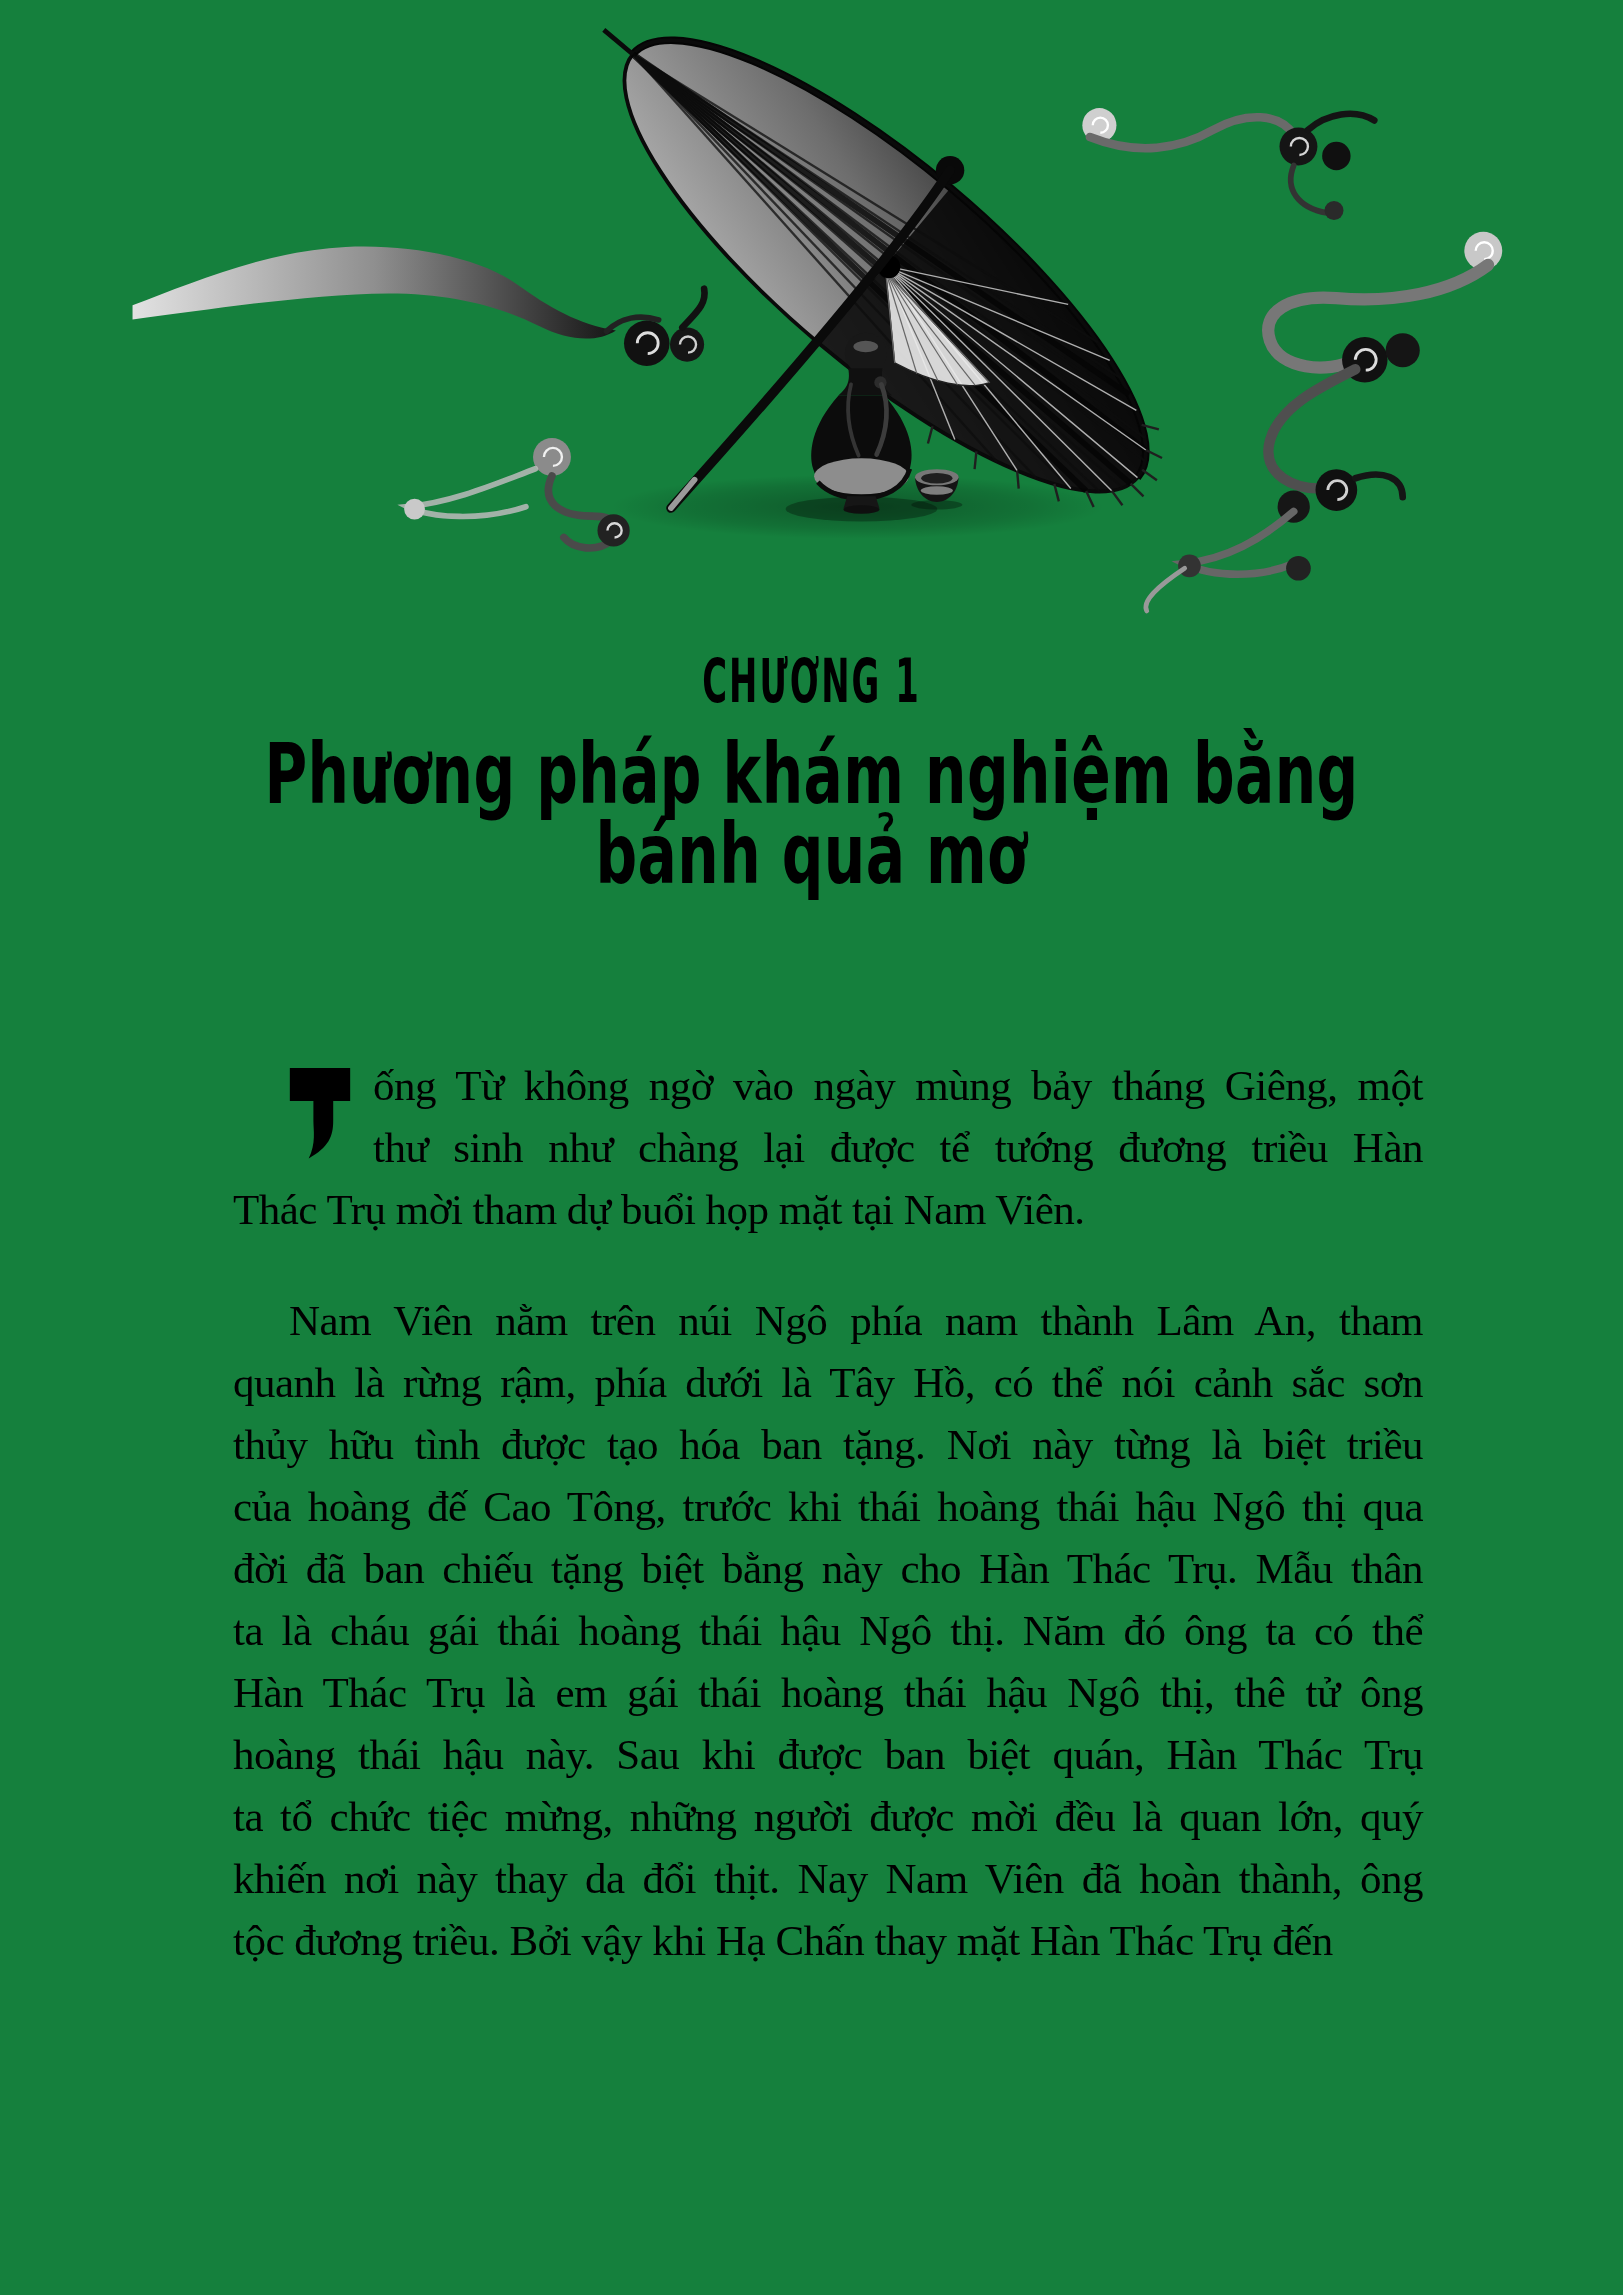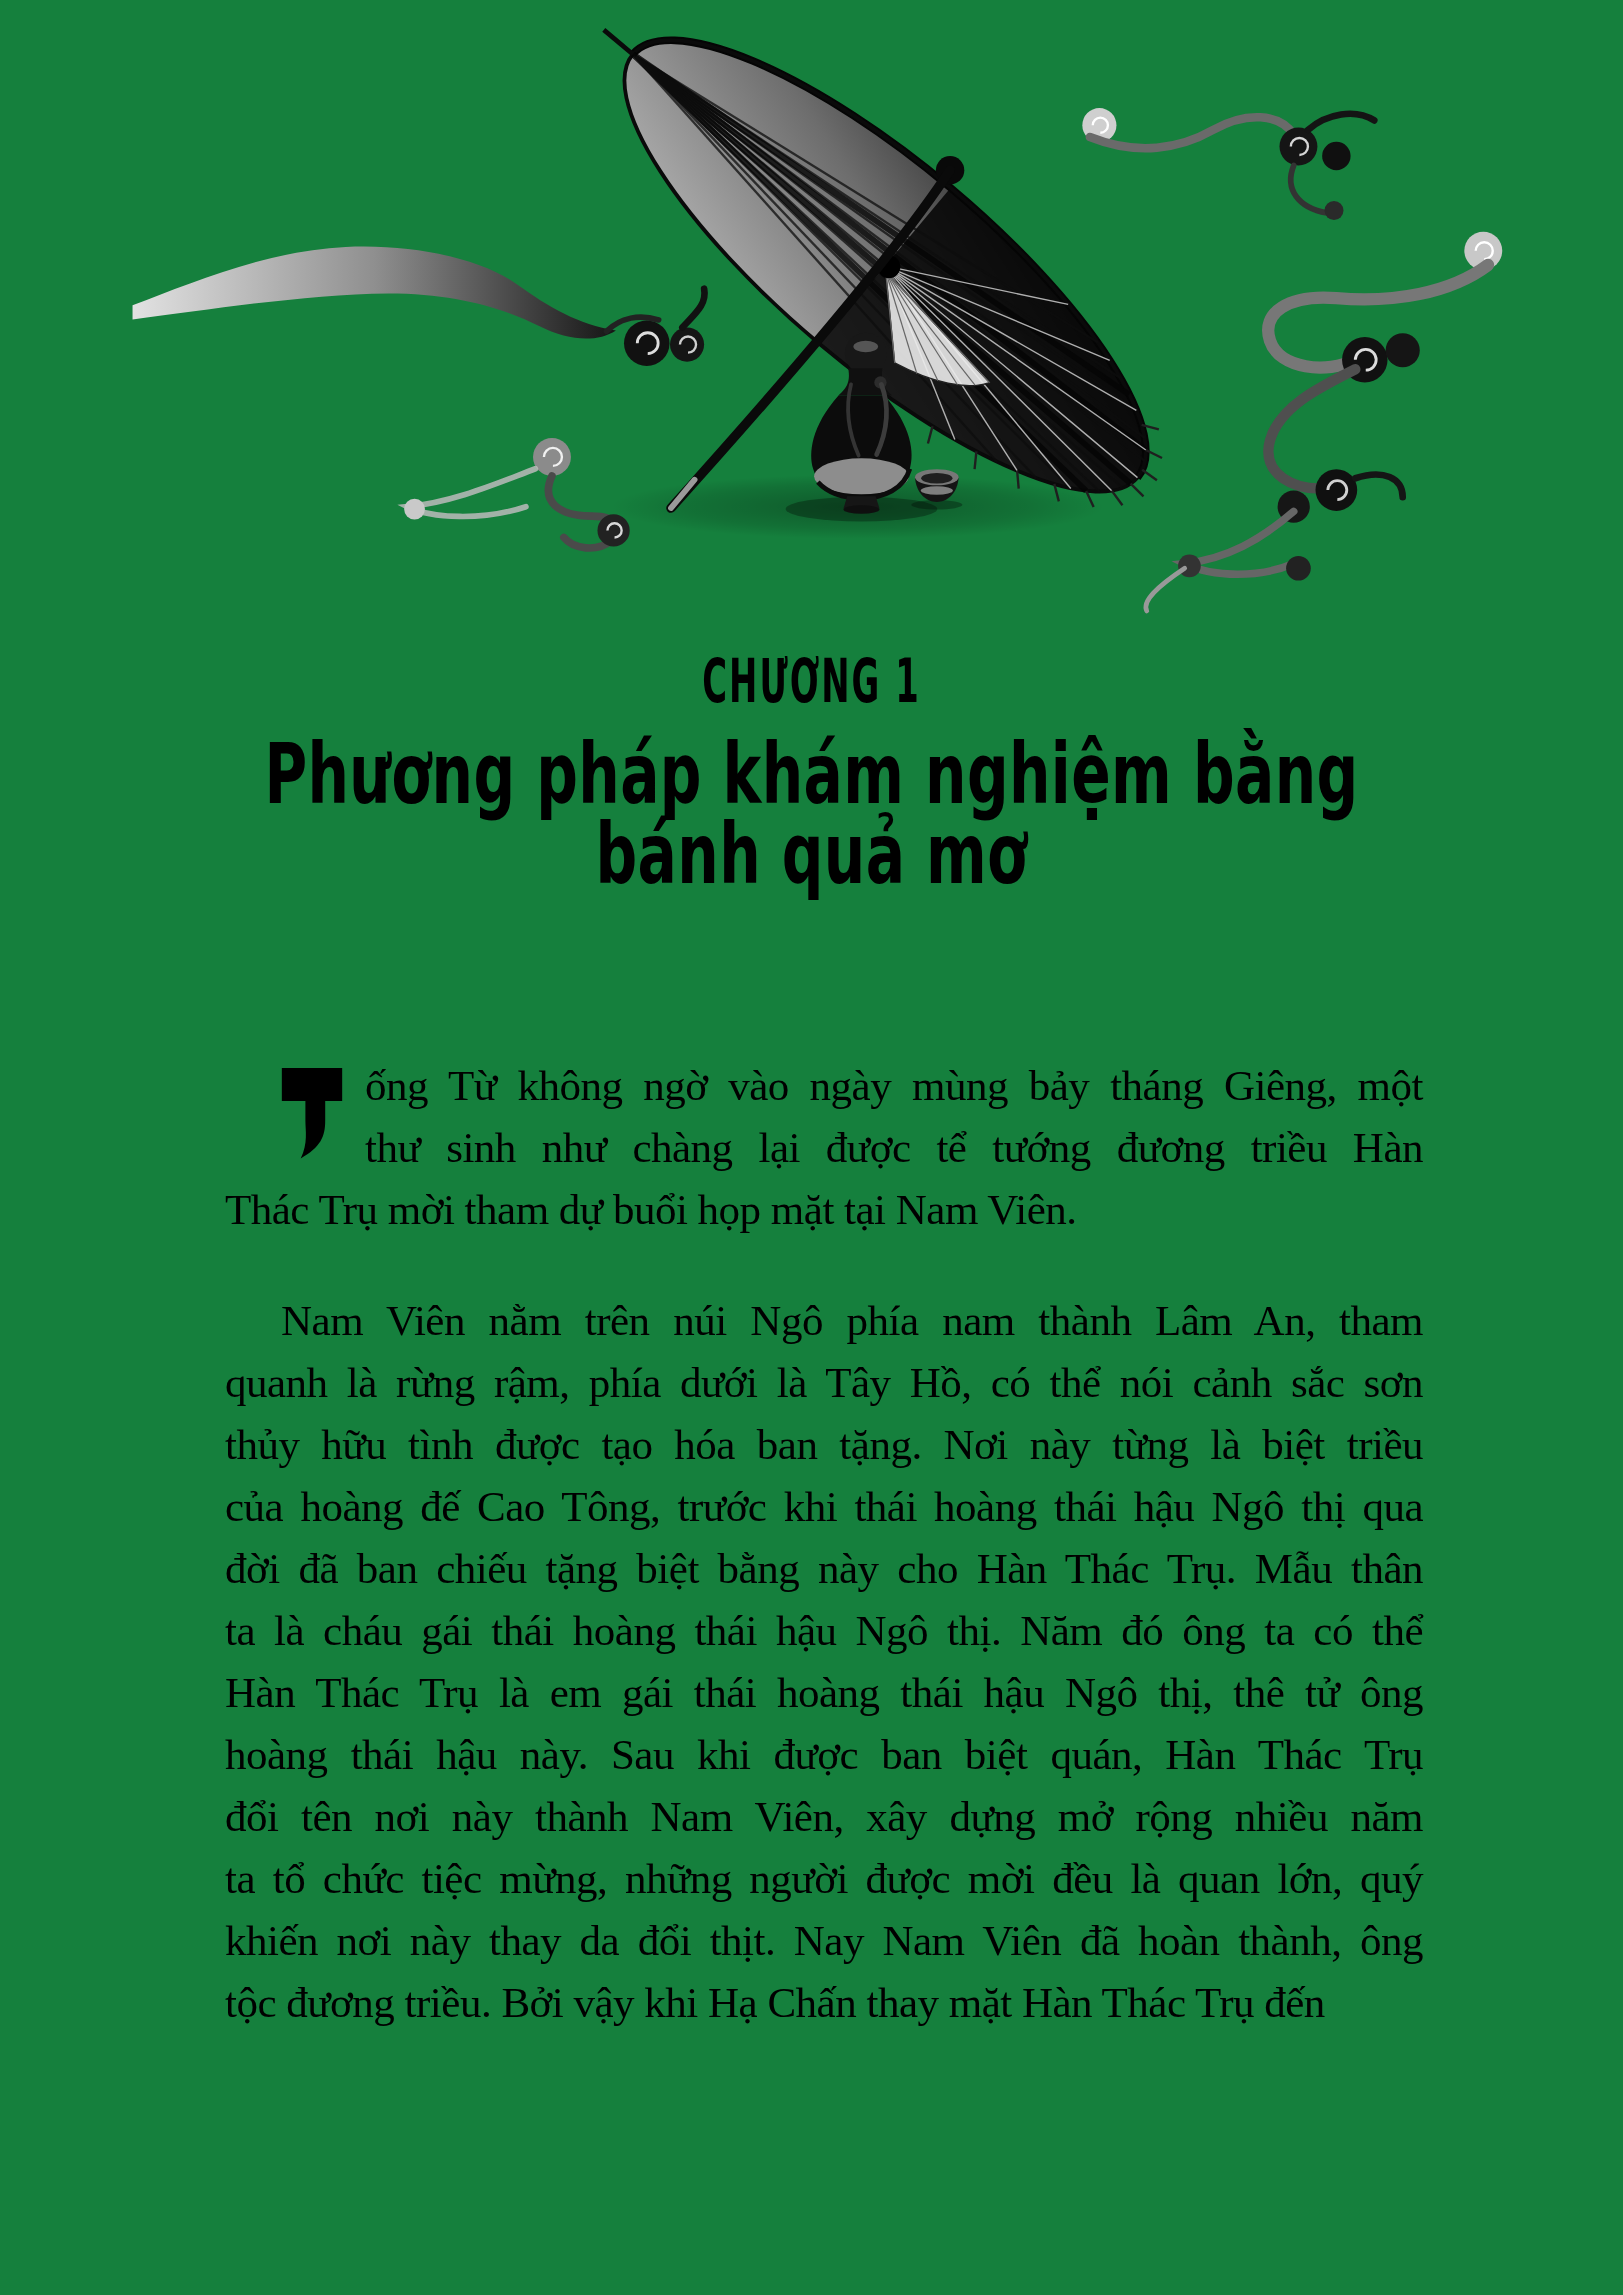--- a/index.html
+++ b/index.html
@@ -38,21 +38,21 @@
     transform:scale(0.82,1.18);
     transform-origin:50% 0;
   }
   
   .body-text{
     position:absolute;left:225px;top:1055px;width:1198px;
     font-size:43px;line-height:62px;
     letter-spacing:-0.5px;
     color:#000;
   }
-  .paragraph{position:relative;}
+  .paragraph{position:relative;margin-left:8px;}
   .paragraph + .paragraph{margin-top:49px;}
   .line{
     text-align:justify;
     text-align-last:justify;
     height:62px;
     overflow:visible;
     white-space:normal;
   }
   .line-last{text-align-last:left;}
   .para-indent .line:first-child{text-indent:56px;}
@@ -267,21 +267,20 @@
     <div class="paragraph para-indent">
       <div>
           <div class="line">Nam Viên nằm trên núi Ngô phía nam thành Lâm An, tham</div>
           <div class="line">quanh là rừng rậm, phía dưới là Tây Hồ, có thể nói cảnh sắc sơn</div>
           <div class="line">thủy hữu tình được tạo hóa ban tặng. Nơi này từng là biệt triều</div>
           <div class="line">của hoàng đế Cao Tông, trước khi thái hoàng thái hậu Ngô thị qua</div>
           <div class="line">đời đã ban chiếu tặng biệt bằng này cho Hàn Thác Trụ. Mẫu thân</div>
           <div class="line">ta là cháu gái thái hoàng thái hậu Ngô thị. Năm đó ông ta có thể</div>
           <div class="line">Hàn Thác Trụ là em gái thái hoàng thái hậu Ngô thị, thê tử ông</div>
           <div class="line">hoàng thái hậu này. Sau khi được ban biệt quán, Hàn Thác Trụ</div>
-          <div class="line">đổi tên nơi này thành Nam Viên, xây dựng mở rộng nhiều năm</div>
           <div class="line">ta tổ chức tiệc mừng, những người được mời đều là quan lớn, quý</div>
           <div class="line">khiến nơi này thay da đổi thịt. Nay Nam Viên đã hoàn thành, ông</div>
           <div class="line line-last">tộc đương triều. Bởi vậy khi Hạ Chấn thay mặt Hàn Thác Trụ đến</div>
         </div>
     </div>
   </div>
 
 </div>
 
 

